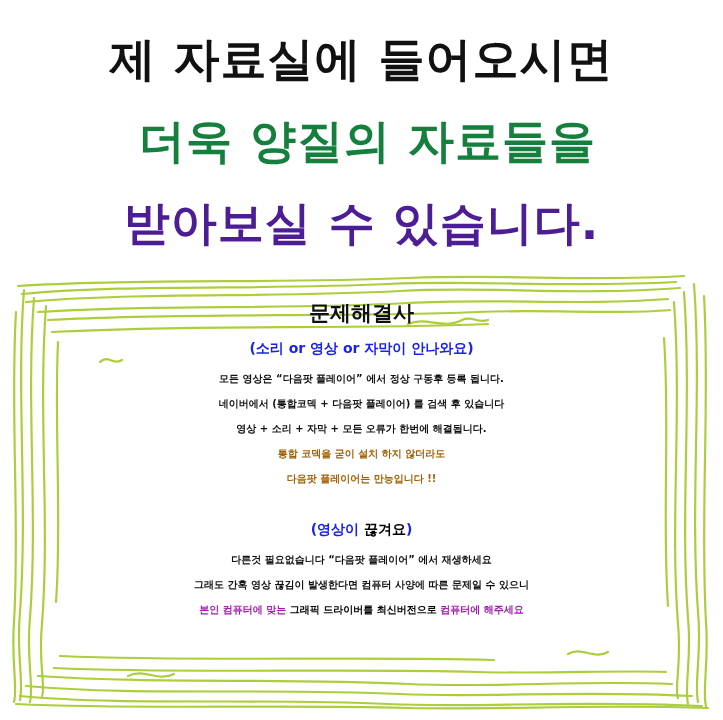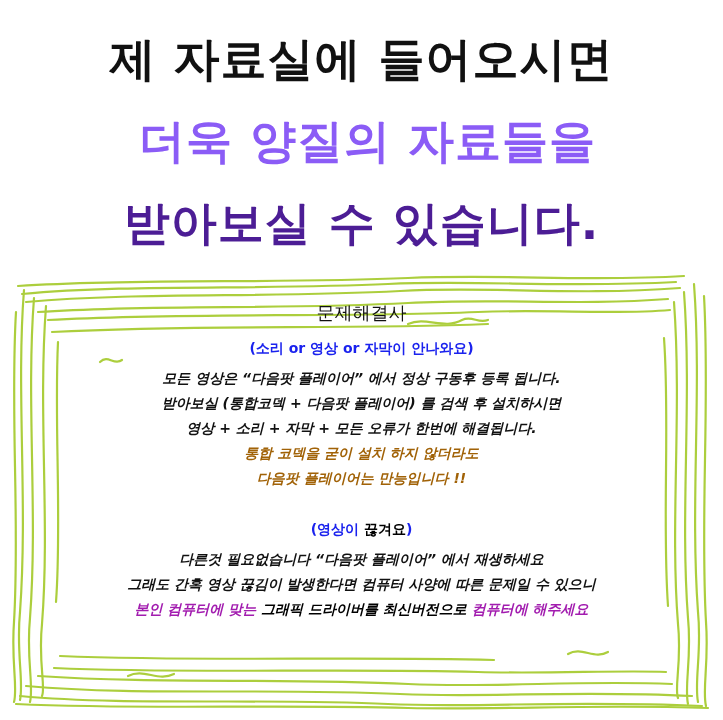--- a/index.html
+++ b/index.html
@@ -30,21 +30,21 @@
   }
   .headline-line {
     font-family: "DejaVu Sans", "Liberation Sans", sans-serif;
     font-size: 46px;
     font-weight: 700;
     line-height: 82px;
     letter-spacing: 1px;
     white-space: nowrap;
   }
   .headline-line.l1 { color: #111111; }
-  .headline-line.l2 { color: #8b5cf6; padding-left: 12px; }
+  .headline-line.l2 { color: #15803d; padding-left: 12px; }
   .headline-line.l3 { color: #4c1d95; }
 
   
   .frame-wrap {
     position: absolute;
     left: 8px;
     top: 272px;
     width: 707px;
     height: 438px;
   }
@@ -58,40 +58,39 @@
 
   
   .content {
     position: absolute;
     left: 40px;
     top: 300px;
     width: 643px;
     text-align: center;
   }
   .sec-title {
-    font-size: 18px;
-    font-weight: 400;
+    font-size: 21px;
+    font-weight: 700;
     color: #111111;
     line-height: 26px;
     margin-bottom: 10px;
   }
   .sec-sub {
     font-size: 14px;
     font-weight: 700;
     color: #1a22ee;
     line-height: 24px;
     margin-bottom: 6px;
   }
   .body-line {
-    font-size: 14px;
+    font-size: 10px;
     font-weight: 700;
     color: #111111;
     line-height: 25px;
     white-space: nowrap;
-    font-style: italic;
   }
   .body-line.red {
     color: #a16207;
     text-align: center;
   }
   .gap-block {
     height: 26px;
   }
   .seg-red { color: #000000; }
   .seg-black { color: #a21caf; }
@@ -145,21 +144,21 @@
       </g>
     </svg>
   </div>
 
   <div class="content">
     <div class="sec-title">문제해결사</div>
 
     <div class="sec-sub">(소리 or 영상 or 자막이 안나와요)</div>
 
     <div class="body-line">모든 영상은 “다음팟 플레이어” 에서 정상 구동후 등록 됩니다.</div>
-    <div class="body-line">받아보실 (통합코덱 + 다음팟 플레이어) 를 검색 후 설치하시면</div>
+    <div class="body-line">네이버에서 (통합코덱 + 다음팟 플레이어) 를 검색 후 있습니다</div>
     <div class="body-line">영상 + 소리 + 자막 + 모든 오류가 한번에 해결됩니다.</div>
 
     <div class="body-line red">통합 코덱을 굳이 설치 하지 않더라도</div>
     <div class="body-line red">다음팟 플레이어는 만능입니다 !!</div>
 
     <div class="gap-block"></div>
 
     <div class="sec-sub"><span>(영상이 </span><span class="seg-red">끊겨요</span><span>)</span></div>
 
     <div class="body-line">다른것 필요없습니다  “다음팟 플레이어” 에서 재생하세요</div>

